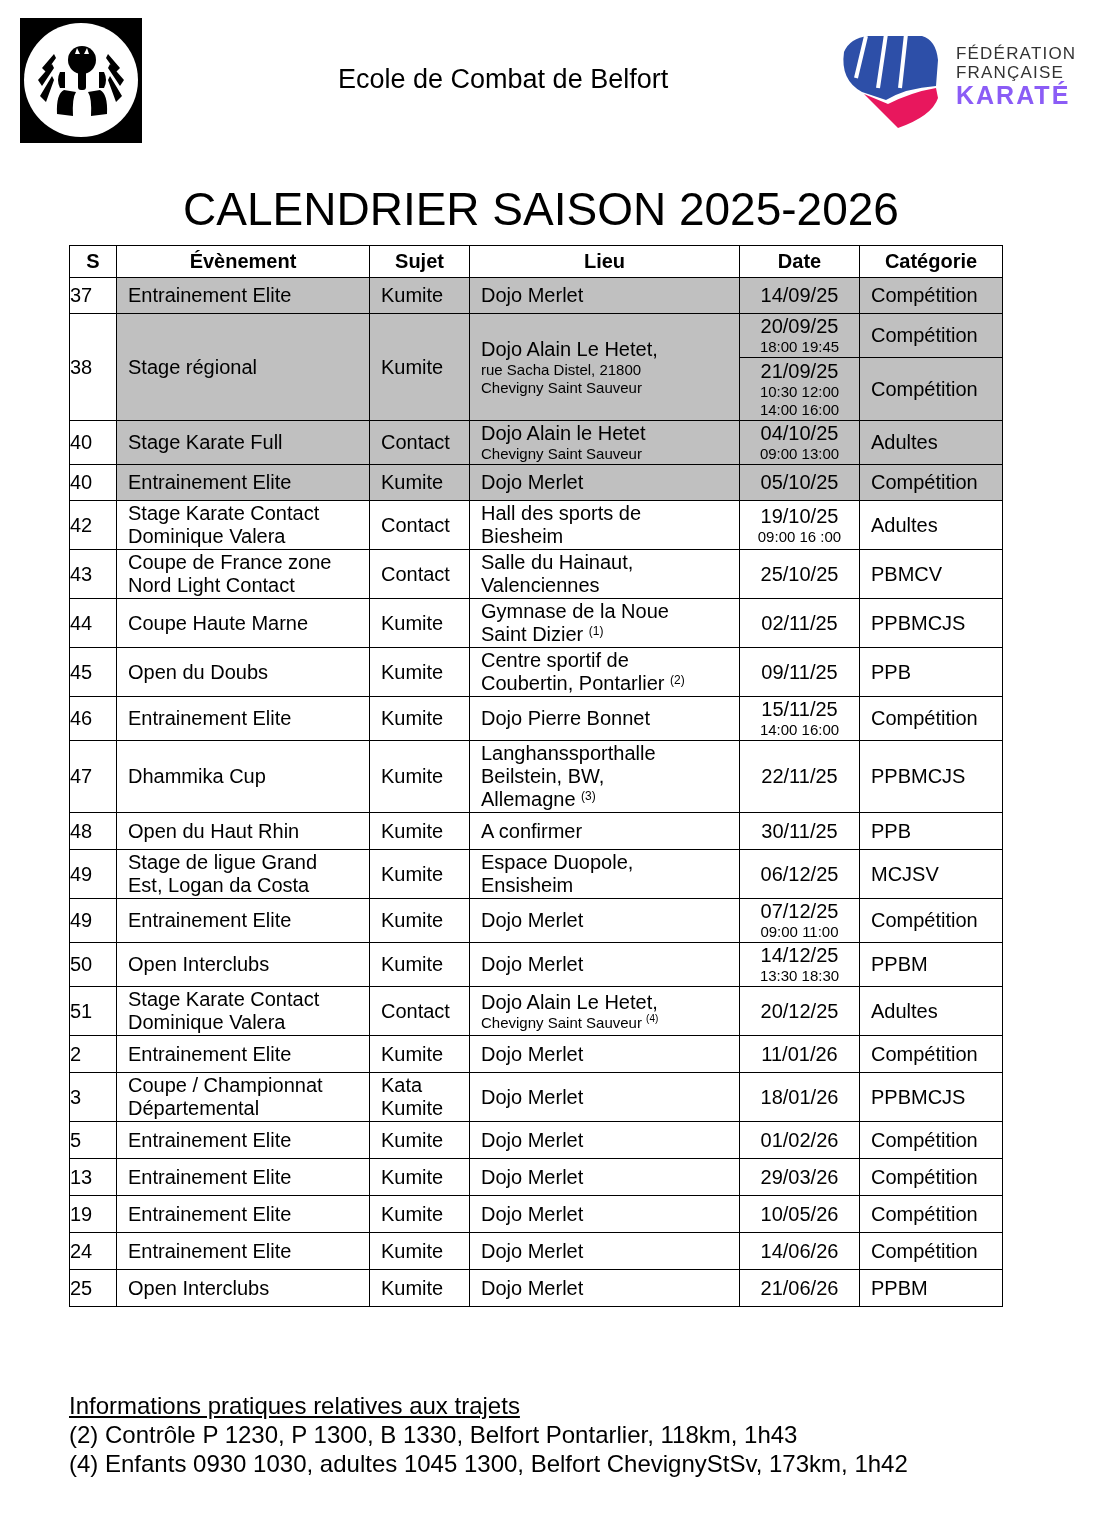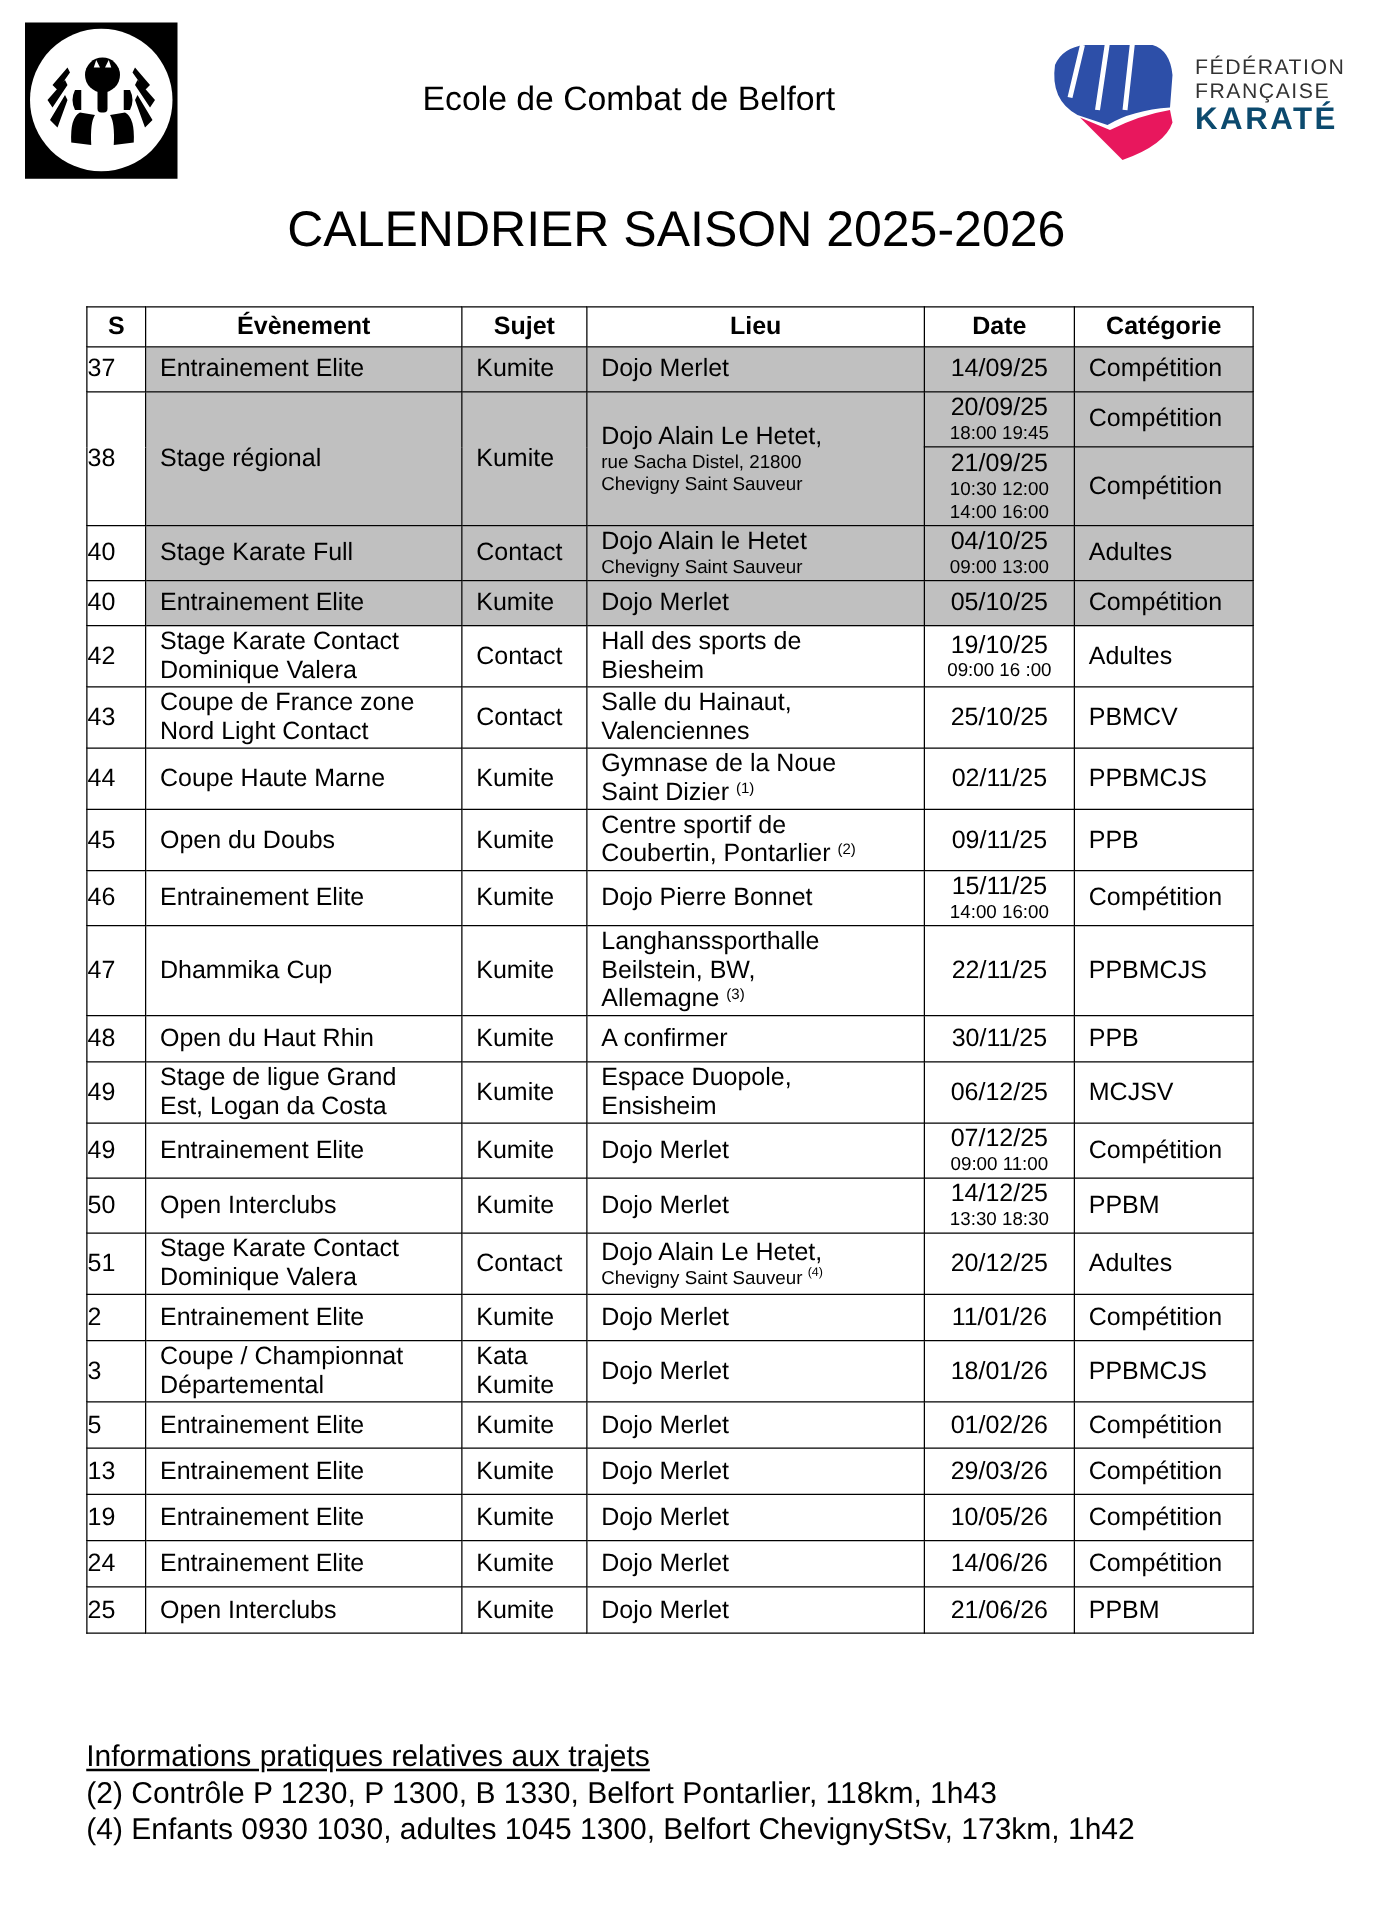--- a/index.html
+++ b/index.html
@@ -2,24 +2,24 @@
 <html><head>
   <meta charset="utf-8">
   <style>
     * { box-sizing: border-box; margin: 0; padding: 0; }
     html, body { width: 1107px; height: 1527px; background: #ffffff; }
     body { position: relative; font-family: "Liberation Sans", sans-serif; color: #000; overflow: hidden; }
 
     .logo-left { position: absolute; left: 20px; top: 18px; width: 122px; height: 125px; background: #000; }
     .logo-right { position: absolute; left: 836px; top: 30px; width: 250px; height: 100px; }
     .fed-text { position: absolute; left: 120px; top: 14px; font-size: 17px; line-height: 19px; letter-spacing: 1.2px; color: #333; }
-    .fed-text .k { font-weight: bold; font-size: 25px; letter-spacing: 2px; line-height: 26px; color: #0c4a6e; }
+    .fed-text .k { font-weight: bold; font-size: 25px; letter-spacing: 2px; line-height: 26px; color: #8b5cf6; }
 
     .club-name { position: absolute; left: 338px; top: 64px; font-size: 27px; }
-    .page-title { position: absolute; left: 0; width: 1082px; top: 162px; text-align: center; font-size: 40px; letter-spacing: 0px; }
+    .page-title { position: absolute; left: 0; width: 1082px; top: 182px; text-align: center; font-size: 46px; letter-spacing: 0px; }
 
     table.cal { position: absolute; left: 69px; top: 245px; border-collapse: collapse; table-layout: fixed; width: 933px; }
     table.cal td, table.cal th { border: 1px solid #000; font-size: 20px; line-height: 23px; vertical-align: middle; }
     table.cal th { font-weight: bold; text-align: center; height: 32px; font-size: 20px; }
     td.s { text-align: left; }
     td.l { padding-left: 11px; }
     td.c { text-align: center; }
     tr.shaded td { background: #c0c0c0; }
     tr.shaded td.s { background: #fff; }
     .small { font-size: 15px; line-height: 18px; display: block; }

